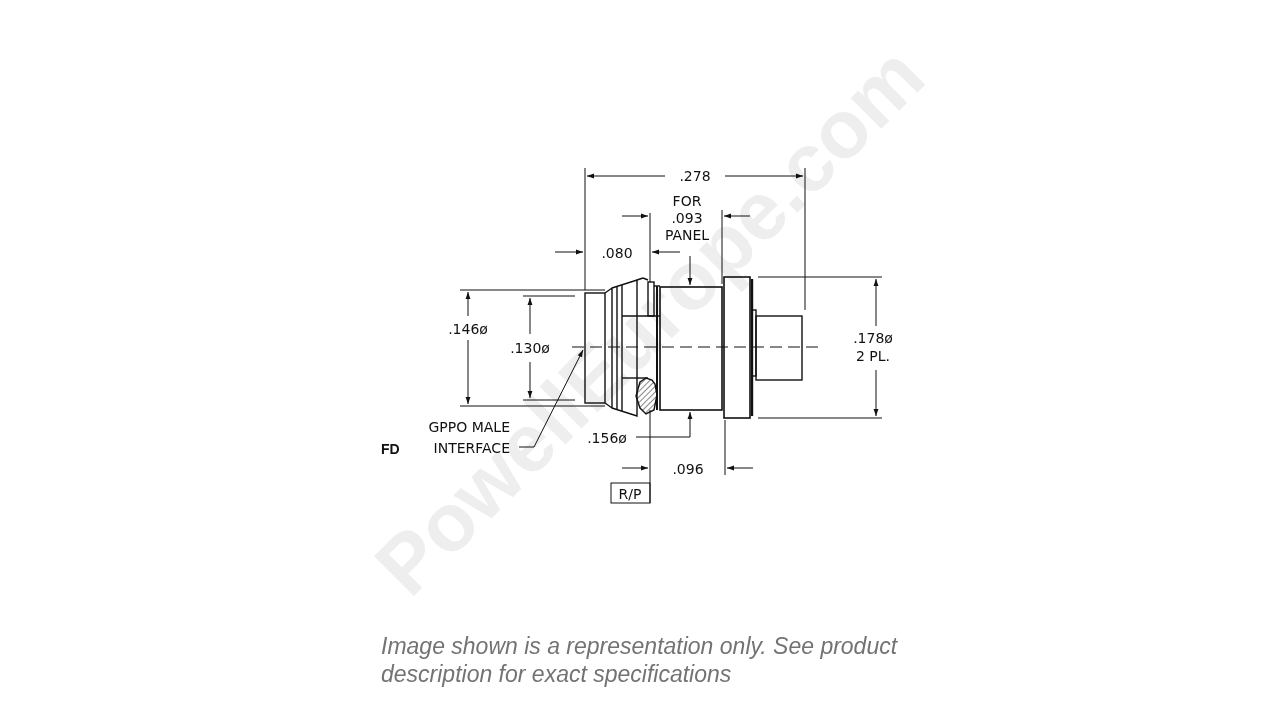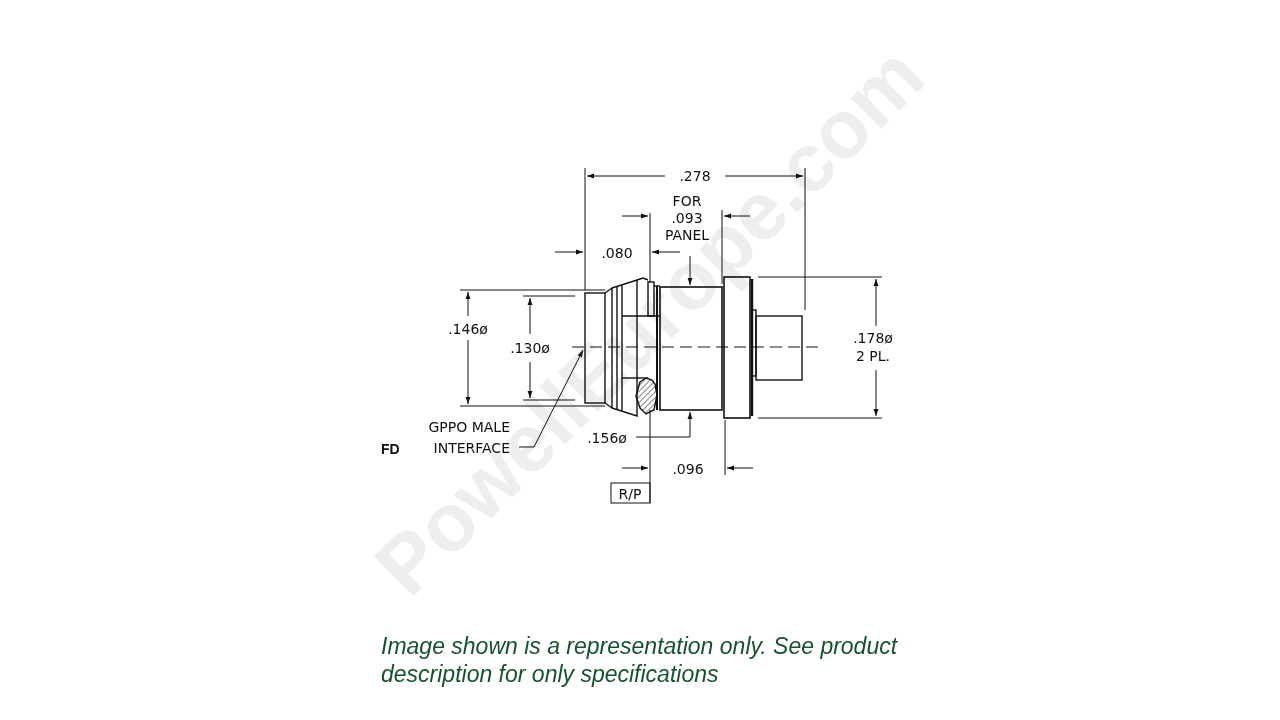--- a/index.html
+++ b/index.html
@@ -1,21 +1,21 @@
 <!DOCTYPE html>
 <html><head>
 <meta charset="utf-8">
 <style>
   html, body { margin: 0; padding: 0; background: #ffffff; }
   body { width: 1280px; height: 720px; position: relative; overflow: hidden; font-family: "Liberation Sans", sans-serif; }
   #drawing { position: absolute; left: 0; top: 0; width: 1280px; height: 720px; }
   .lbl { font-family: "DejaVu Sans", sans-serif; font-size: 14px; fill: #111; }
   .lbl-bold { font-family: "Liberation Sans", sans-serif; font-weight: bold; font-size: 14px; fill: #111; }
   .wm { font-family: "Liberation Sans", sans-serif; font-weight: bold; font-size: 82px; fill: #e9e9e9; opacity: 0.75; }
-  .caption { position: absolute; left: 381px; top: 632px; width: 560px; font-family: "Liberation Sans", sans-serif; font-style: italic; font-size: 23px; line-height: 28px; color: #14532d; }
+  .caption { position: absolute; left: 381px; top: 632px; width: 560px; font-family: "Liberation Sans", sans-serif; font-style: italic; font-size: 23px; line-height: 28px; color: #737373; }
   .caption span { display: block; }
 </style>
 </head>
 <body>
 
 <svg id="drawing" viewBox="0 0 1280 720" xmlns="http://www.w3.org/2000/svg">
   <defs>
     <marker id="arr" viewBox="0 0 10 10" refX="10" refY="5" markerWidth="9" markerHeight="7" orient="auto-start-reverse" markerUnits="userSpaceOnUse">
       <path d="M0,1.5 L10,5 L0,8.5 z" fill="#111"></path>
     </marker>
@@ -112,14 +112,14 @@
   <text class="lbl" x="607" y="443" text-anchor="middle">.156ø</text>
   <text class="lbl" x="688" y="474" text-anchor="middle">.096</text>
   <text class="lbl" x="510" y="432" text-anchor="end">GPPO MALE</text>
   <text class="lbl" x="510" y="453" text-anchor="end">INTERFACE</text>
   <text class="lbl-bold" x="381" y="454">FD</text>
   <text class="lbl" x="630" y="499" text-anchor="middle">R/P</text>
 </svg>
 
 <div class="caption">
   <span>Image shown is a representation only. See product</span>
-  <span>description for only specifications</span>
+  <span>description for exact specifications</span>
 </div>
 
 </body></html>

